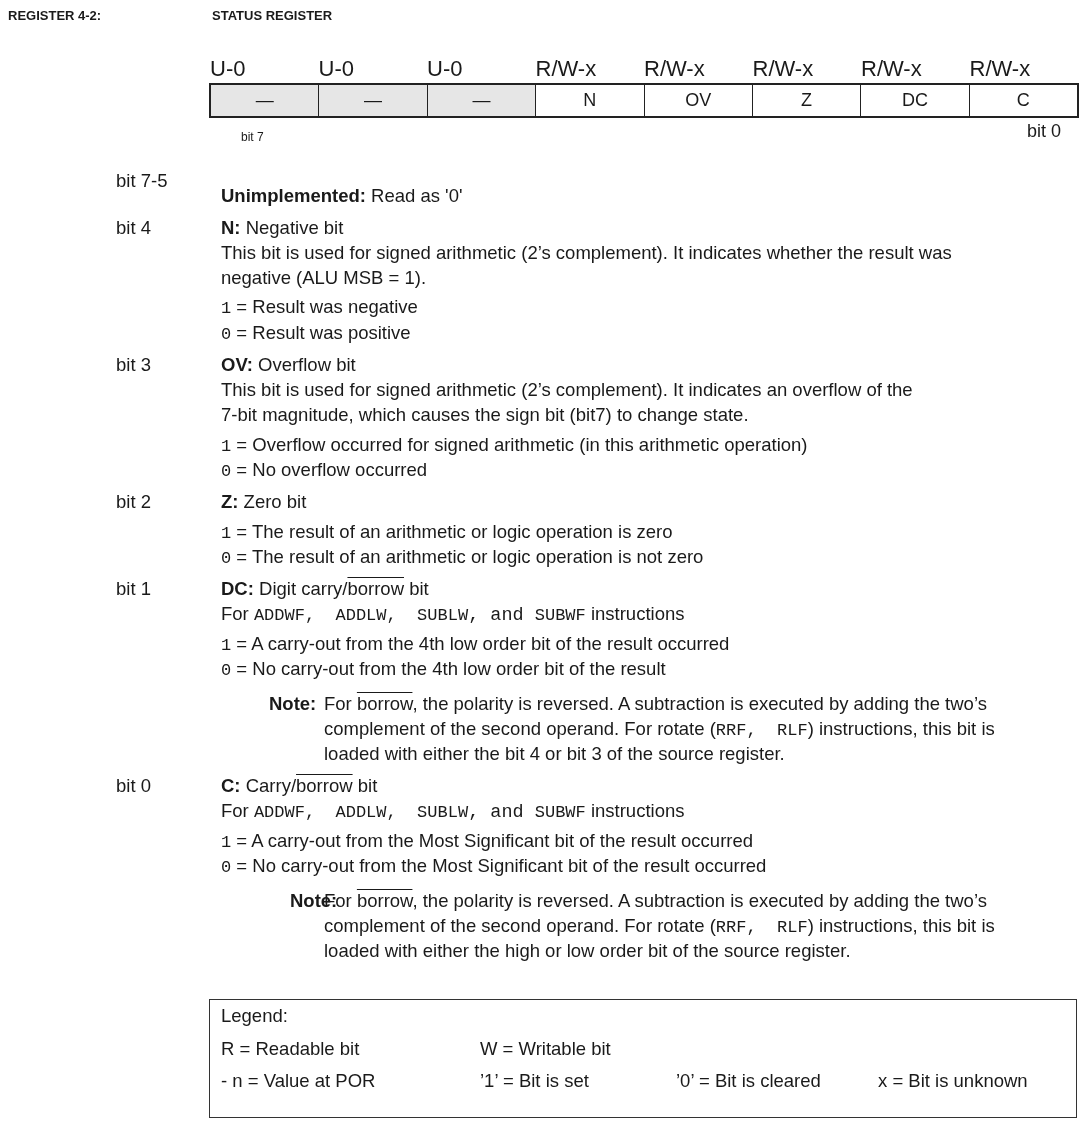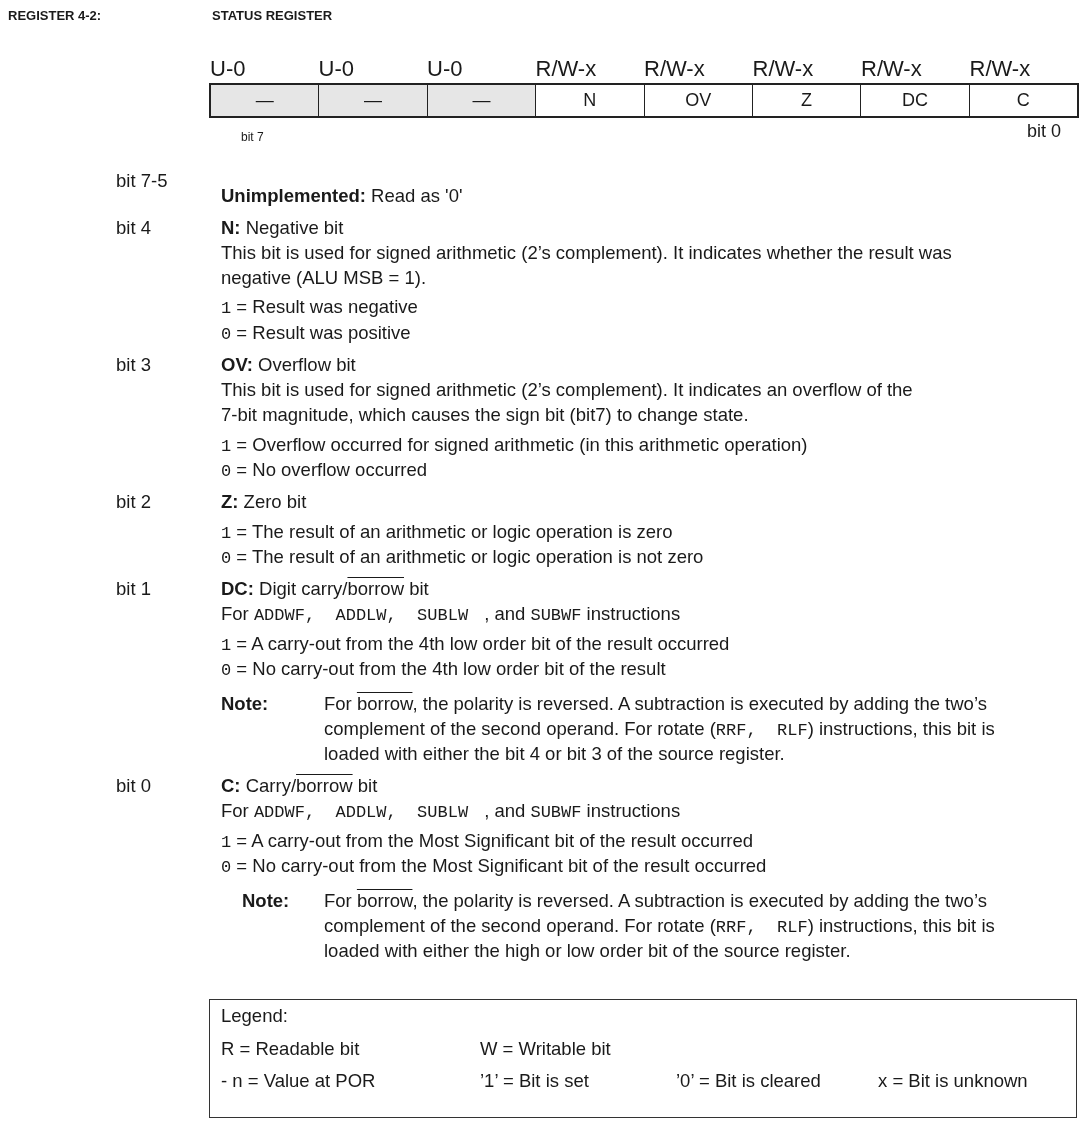--- a/index.html
+++ b/index.html
@@ -1,21 +1,21 @@
 <!DOCTYPE html>
 <html><head>
 <meta charset="utf-8">
 <style>
   html, body { margin: 0; padding: 0; background: #ffffff; }
   body {
     width: 1088px; height: 1127px; position: relative; overflow: hidden;
     font-family: "Liberation Sans", sans-serif; color: #1a1a1a;
   }
   .mono { font-family: "Liberation Mono", monospace; font-size: 17px; }
-  .serifmono { font-family: Liberation Sans, sans-serif; padding-left: 16px; }
+  .serifmono { font-family: Liberation Mono, monospace; }
   .abs { position: absolute; }
   .title { font-weight: bold; font-size: 13px; top: 8px; }
   .reg-label { left: 8px; }
   .reg-name { left: 212px; }
 
   .bit-header { position: absolute; top: 56px; left: 210px; width: 868px; display: flex; }
   .bit-header div { flex: 1; font-size: 22px; }
 
   .reg-table { position: absolute; top: 83px; left: 209px; width: 868px; height: 31px;
     display: flex; border-top: 2px solid #222; border-bottom: 2px solid #222; border-left: 2px solid #222; }
@@ -25,21 +25,21 @@
   .reg-cell:last-child { border-right: 2px solid #222; }
 
   .bit7 { top: 130px; left: 221px; font-size: 12px; margin-left: 20px; }
   .bit0 { top: 121px; left: 1027px; font-size: 18px; }
 
   .row { position: absolute; font-size: 18.5px; line-height: 25px; }
   .lbl { left: 116px; }
   .txt { left: 221px; white-space: nowrap; }
   .b { font-weight: bold; }
   .ovl { text-decoration: overline; }
-  .note-lbl { font-weight: bold; }
+  .note-lbl { font-weight: bold; margin-left: 48px; }
   .note-txt { left: 324px; white-space: nowrap; }
 
   .legend { position: absolute; left: 209px; top: 999px; width: 868px; height: 119px;
     border: 1.5px solid #333; box-sizing: border-box; }
   .legend .row { font-size: 18.5px; }
 </style>
 </head>
 <body>
 
 <div class="abs title reg-label">REGISTER 4-2:</div>

